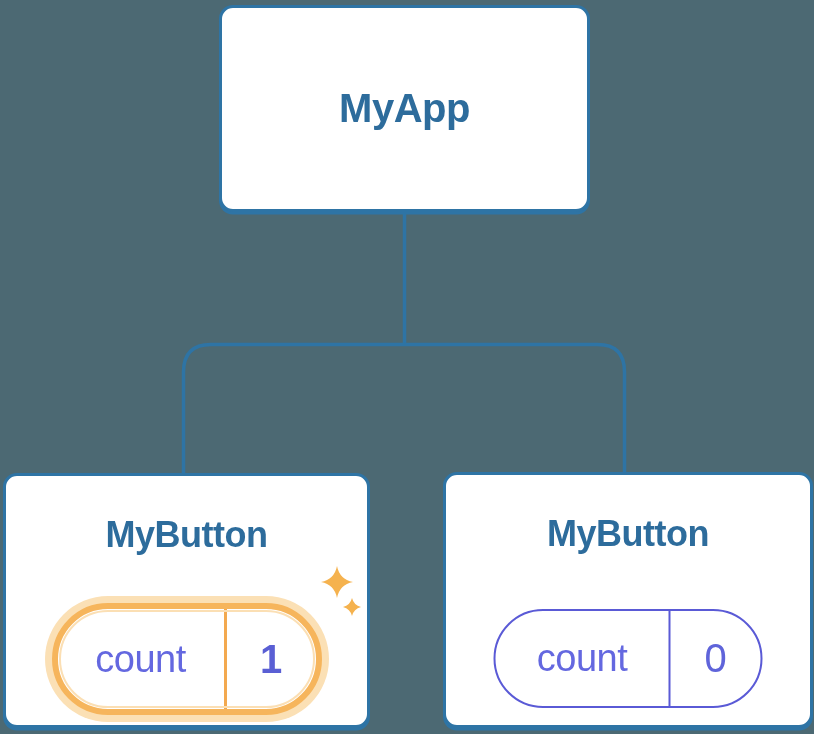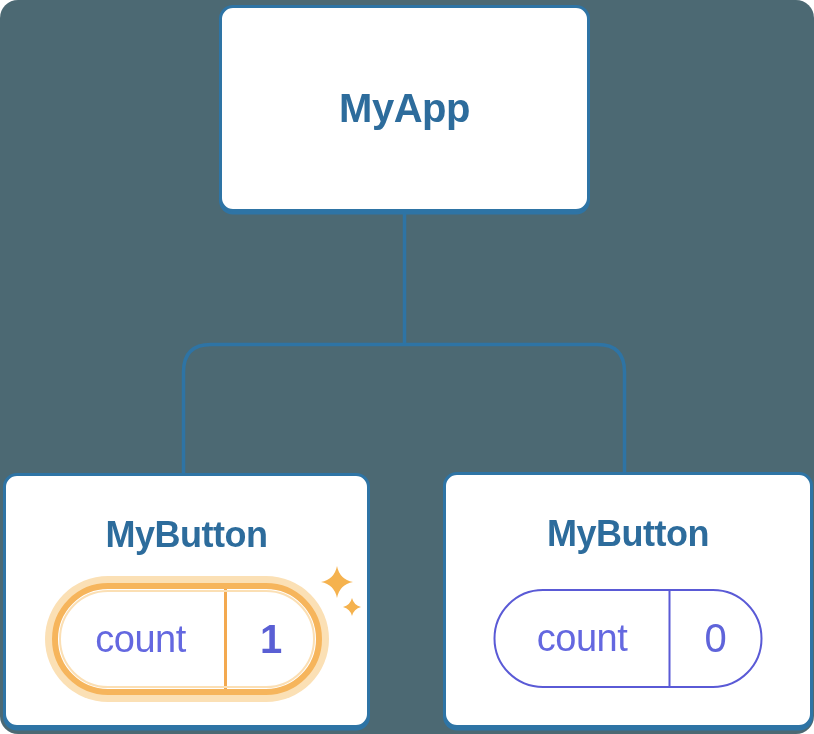--- a/index.html
+++ b/index.html
@@ -3,21 +3,20 @@
 <meta charset="utf-8">
 <style>
   html, body { margin: 0; padding: 0; }
   .canvas {
     position: relative;
     width: 814px;
     height: 734px;
     background: #4c6973;
     overflow: hidden;
     font-family: "Liberation Sans", sans-serif;
-    border-radius: 18px;
   }
   .node {
     position: absolute;
     box-sizing: border-box;
     background: #ffffff;
     border: 3px solid #2e74a5;
     border-radius: 14px;
     box-shadow: 0 2.5px 0 #2e74a5;
   }
   .node-root {
@@ -38,20 +37,21 @@
   .connector-svg, .sparkle-svg { position: absolute; pointer-events: none; }
   .connector-svg { left: 0; top: 0; }
 
   
   .pill {
     position: absolute;
     box-sizing: border-box;
     display: flex;
     align-items: stretch;
     background: #ffffff;
+    margin-top: 20px;
   }
   .pill-seg {
     display: flex; align-items: center; justify-content: center;
   }
   .pill-key { font-size: 38px; color: #6468e0; letter-spacing: -0.5px; }
   .pill-val { font-size: 40px; color: #5f64da; }
 
   
   .pill-idle {
     left: 50%; transform: translateX(-50%);

